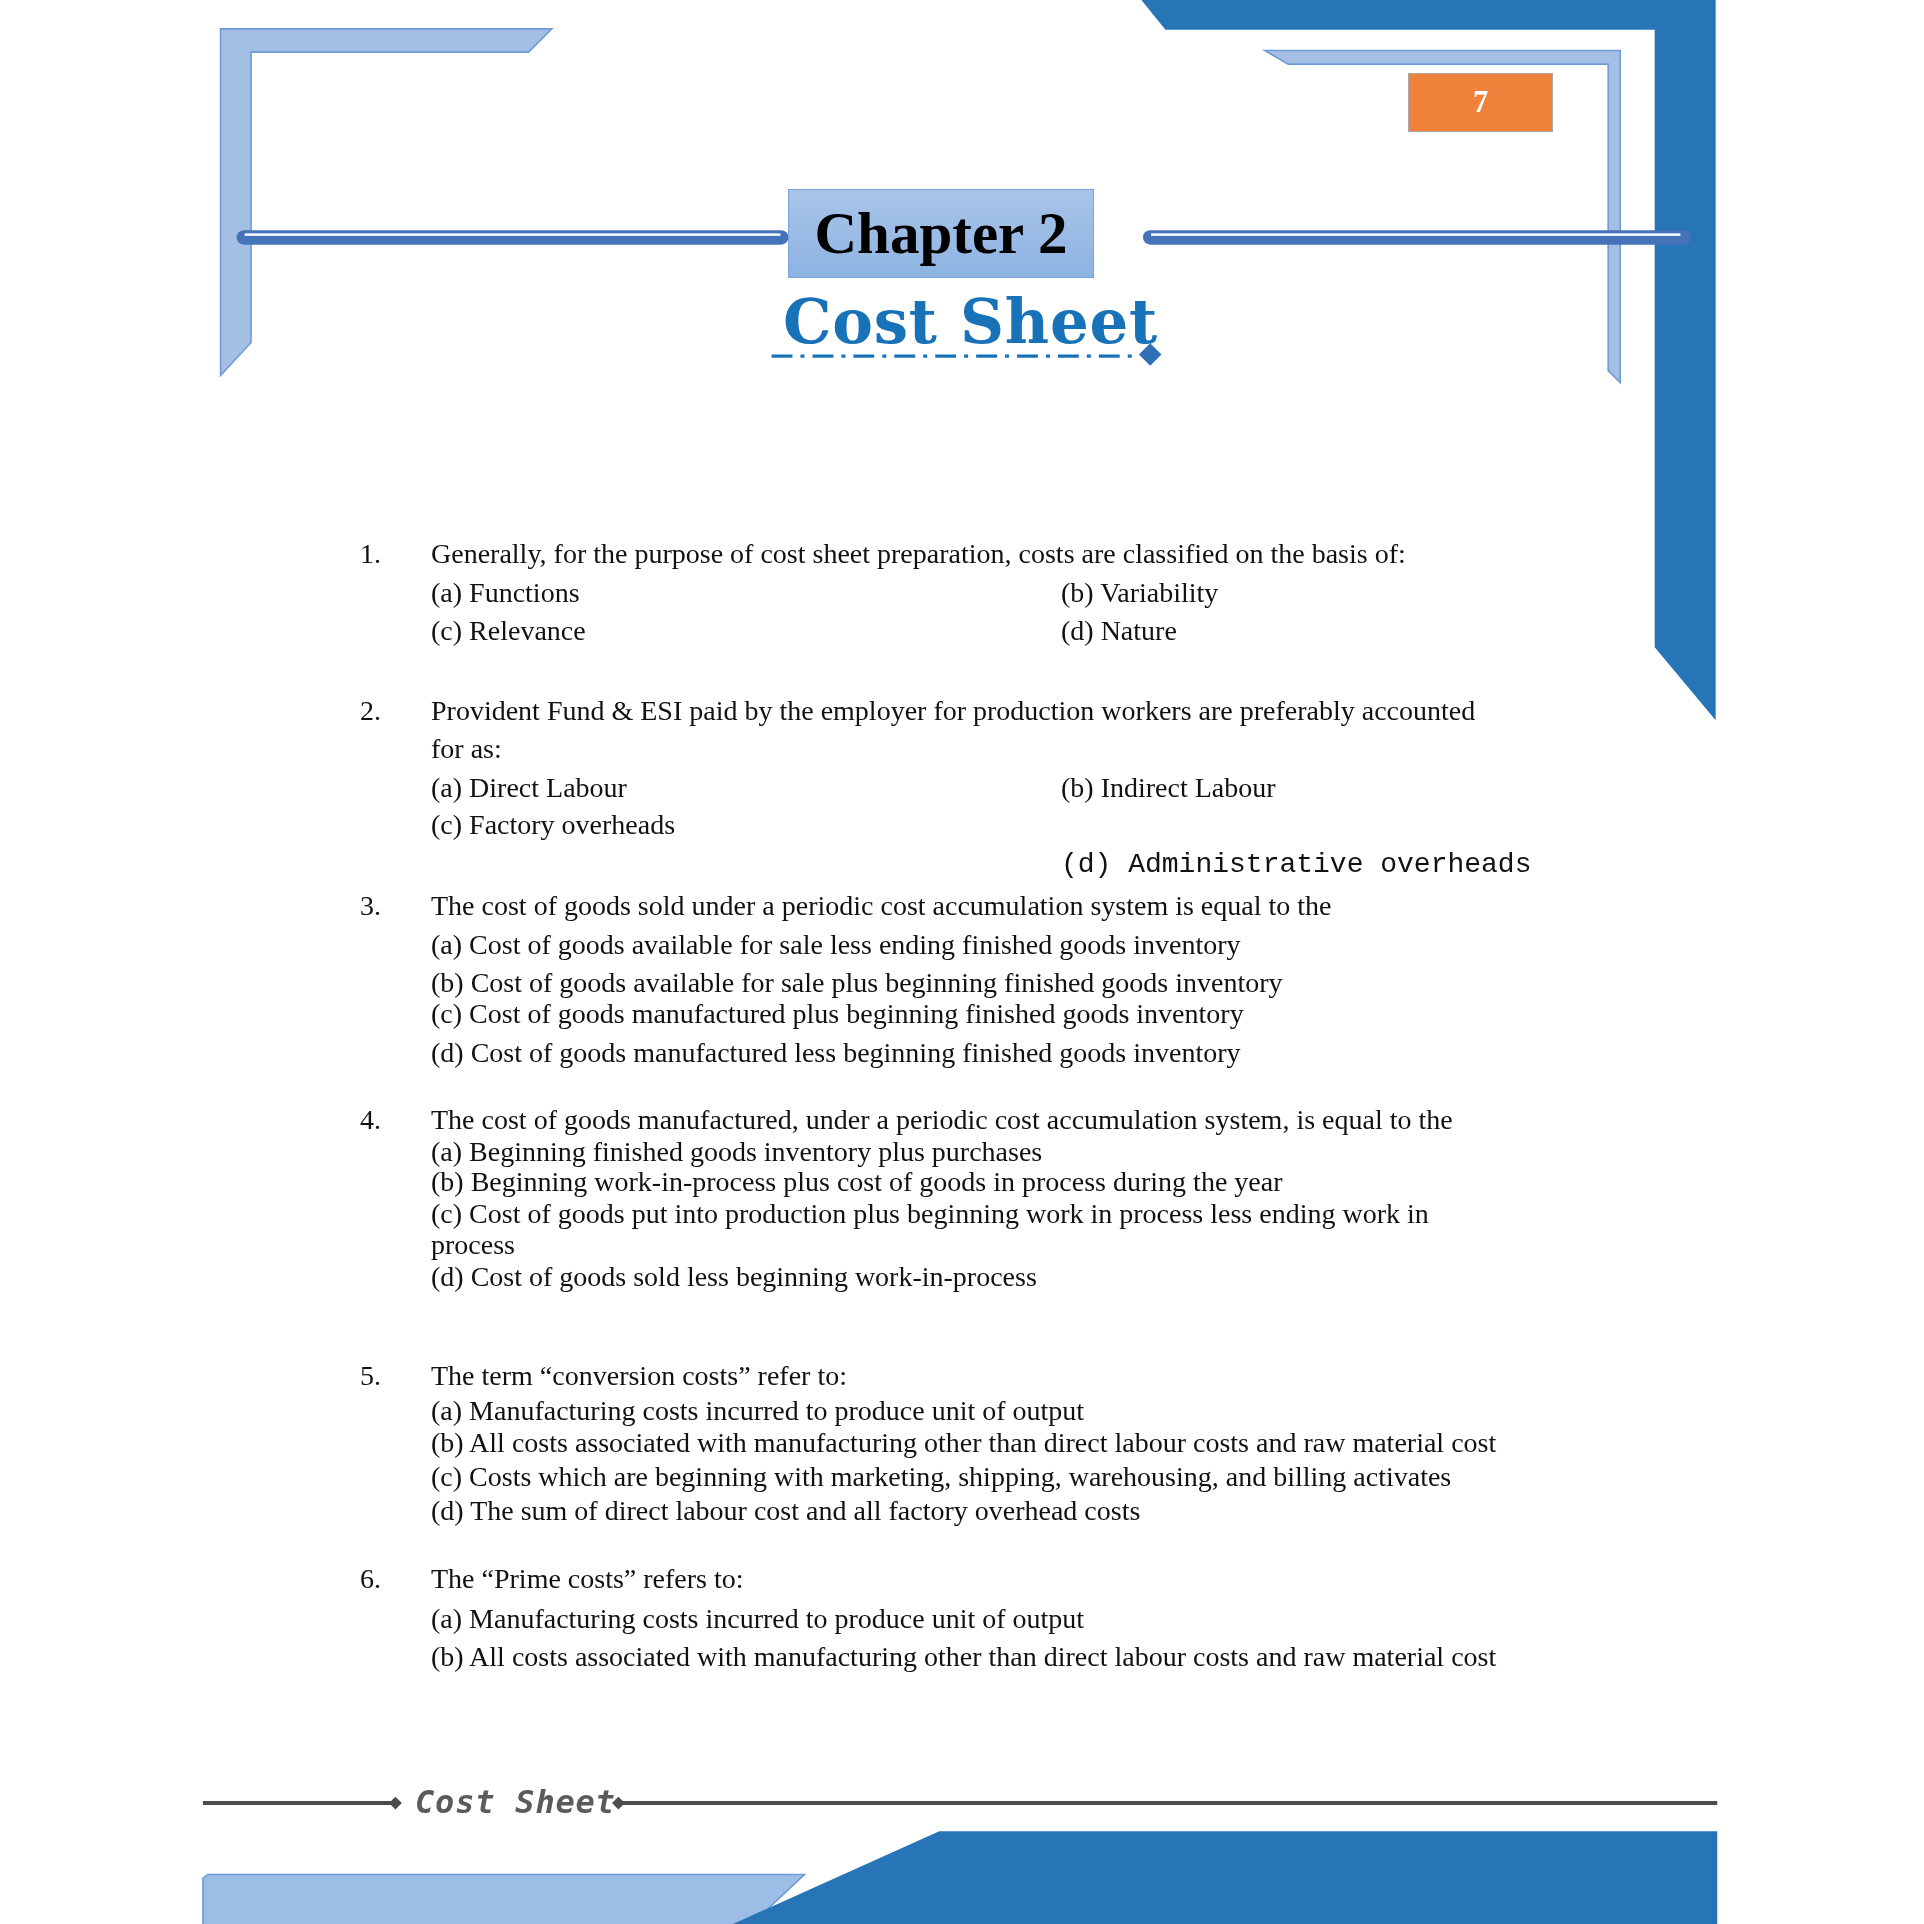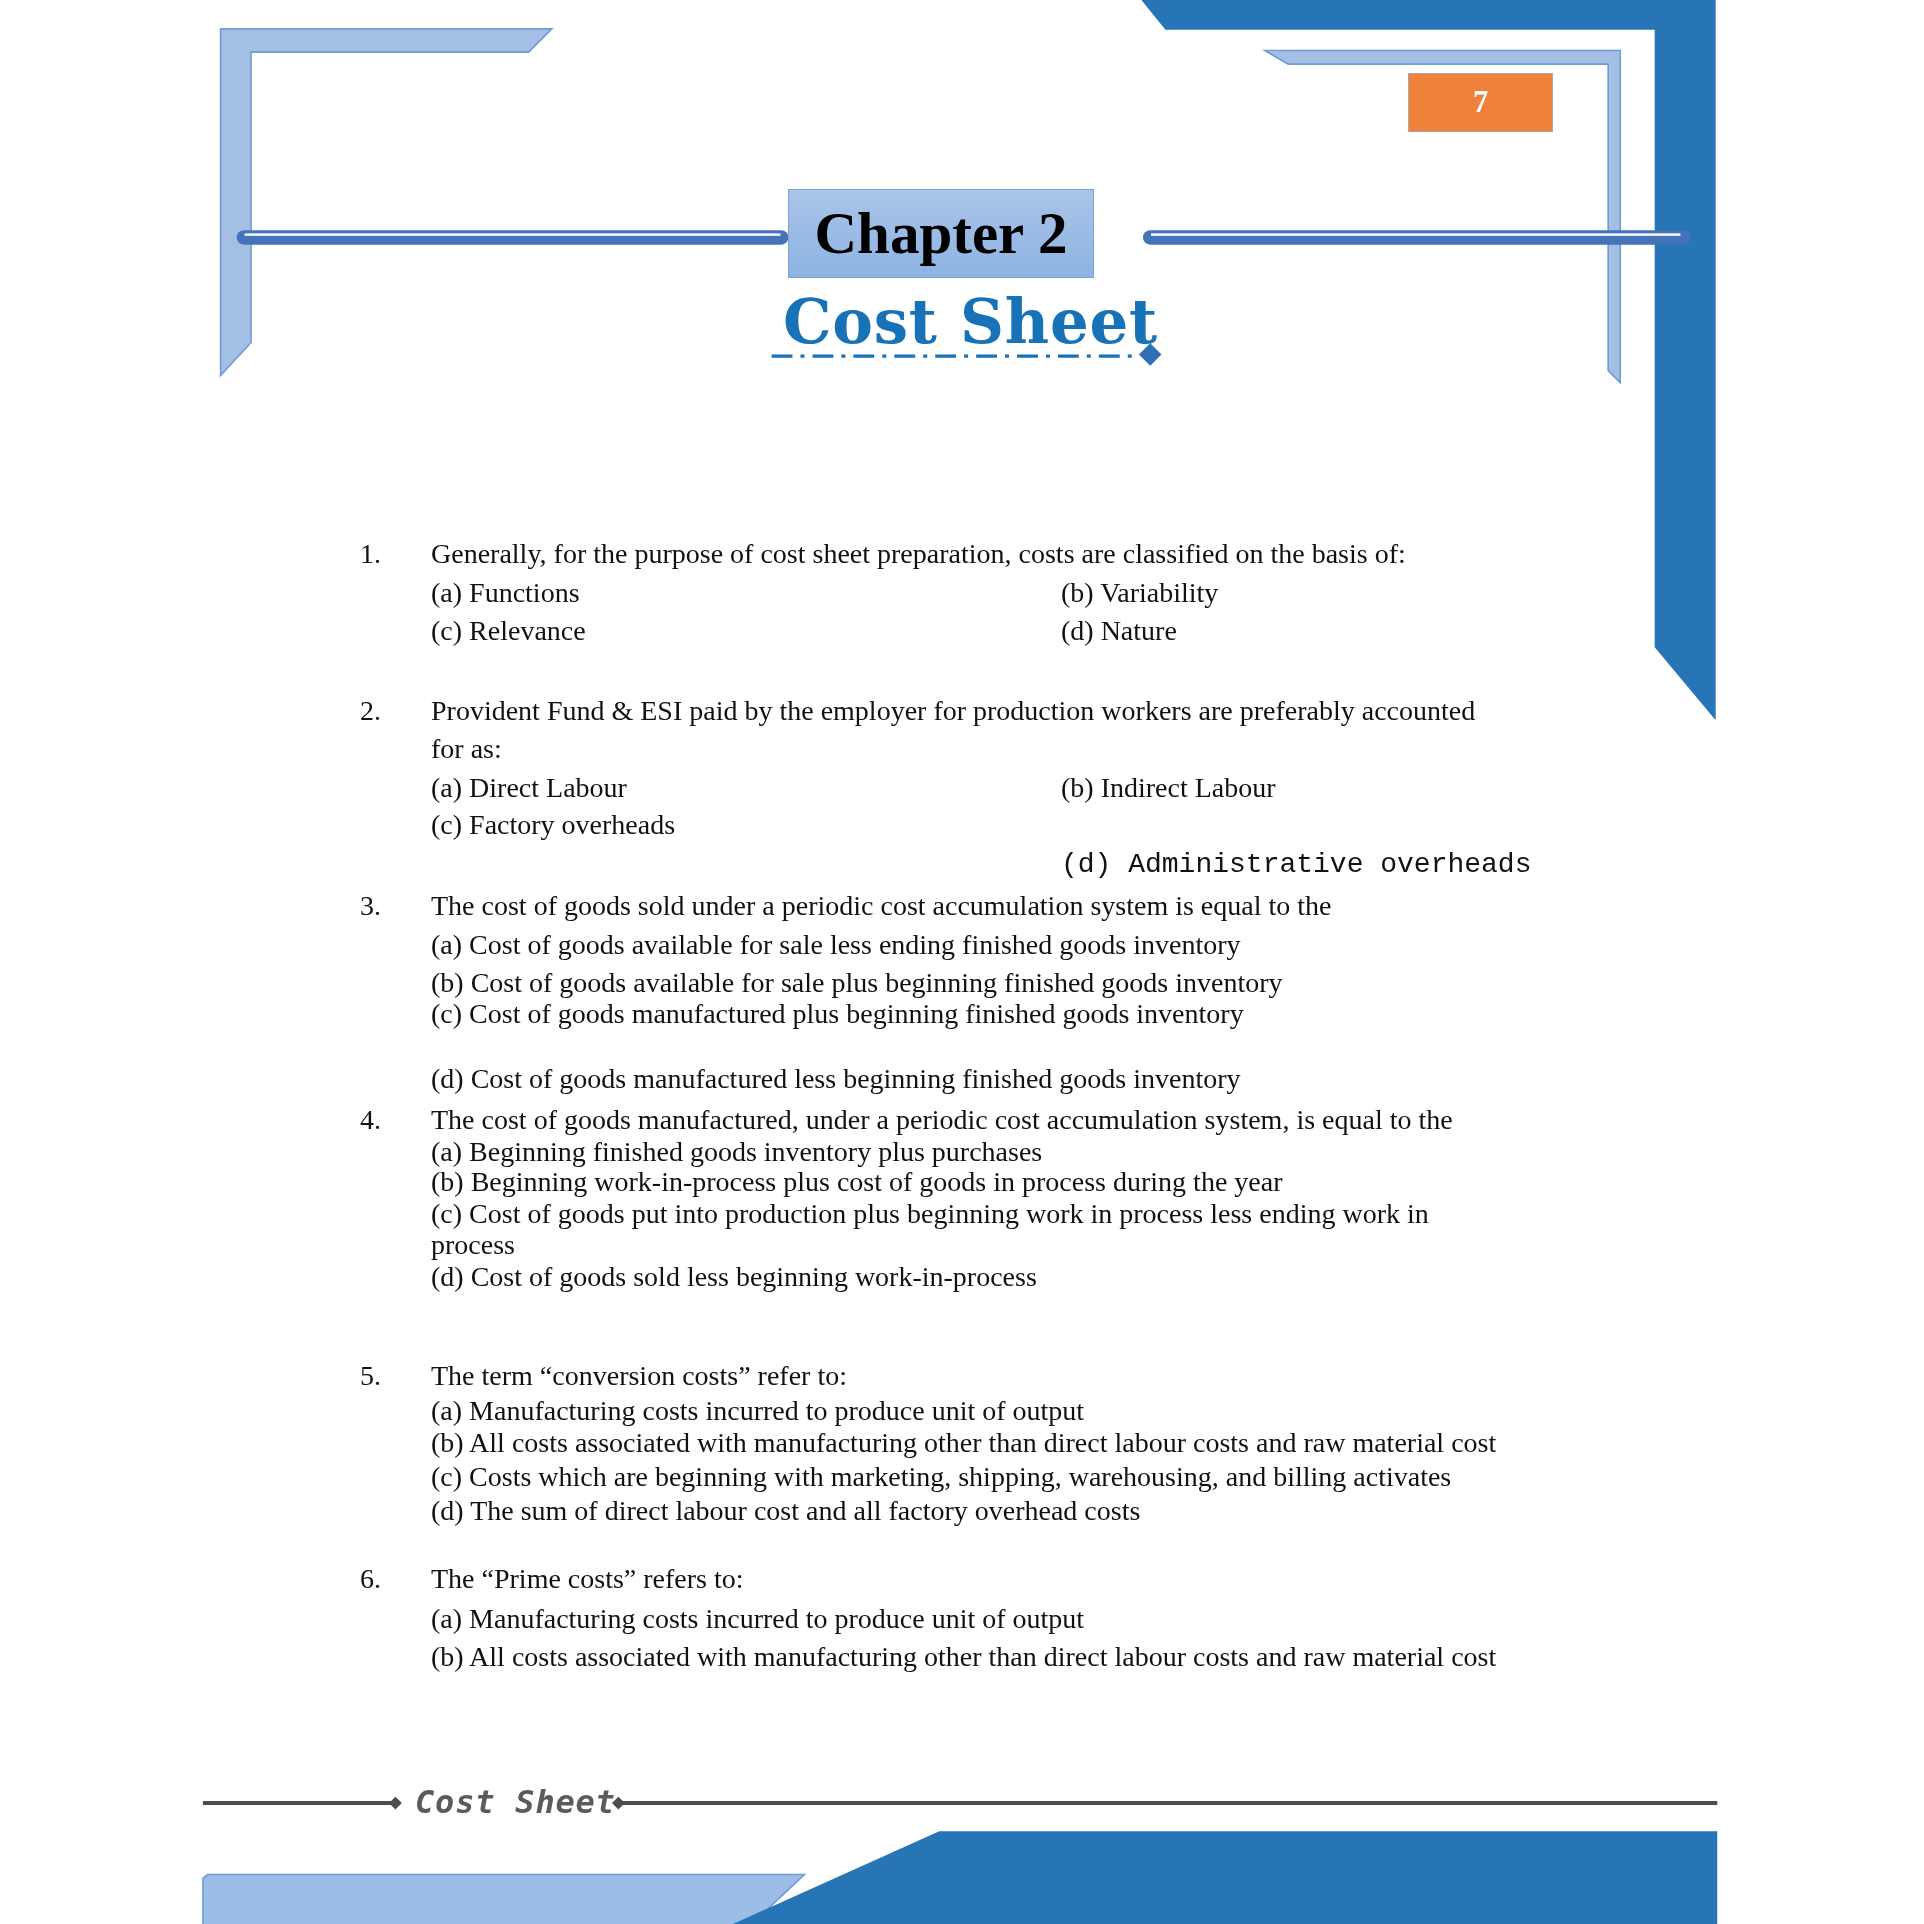--- a/index.html
+++ b/index.html
@@ -107,21 +107,21 @@
     <div class="line" style="left:431px; top:809px;">(c) Factory overheads</div>
     <div class="line" style="left:1061px; top:849px;font-family:Liberation Mono, monospace;">(d) Administrative overheads</div>
   </div>
 
   <div>
     <div class="line" style="left:360px; top:890px;">3.</div>
     <div class="line" style="left:431px; top:890px;">The cost of goods sold under a periodic cost accumulation system is equal to the</div>
     <div class="line" style="left:431px; top:929px;">(a) Cost of goods available for sale less ending finished goods inventory</div>
     <div class="line" style="left:431px; top:967px;">(b) Cost of goods available for sale plus beginning finished goods inventory</div>
     <div class="line" style="left:431px; top:998px;">(c) Cost of goods manufactured plus beginning finished goods inventory</div>
-    <div class="line" style="left:431px; top:1063px;">(d) Cost of goods manufactured less beginning finished goods inventory</div>
+    <div class="line" style="left:431px; top:1037px;">(d) Cost of goods manufactured less beginning finished goods inventory</div>
   </div>
 
   <div>
     <div class="line" style="left:360px; top:1104px;">4.</div>
     <div class="line" style="left:431px; top:1104px;">The cost of goods manufactured, under a periodic cost accumulation system, is equal to the</div>
     <div class="line" style="left:431px; top:1136px;">(a) Beginning finished goods inventory plus purchases</div>
     <div class="line" style="left:431px; top:1166px;">(b) Beginning work-in-process plus cost of goods in process during the year</div>
     <div class="line" style="left:431px; top:1198px;">(c) Cost of goods put into production plus beginning work in process less ending work in</div>
     <div class="line" style="left:431px; top:1229px;">process</div>
     <div class="line" style="left:431px; top:1261px;">(d) Cost of goods sold less beginning work-in-process</div>

